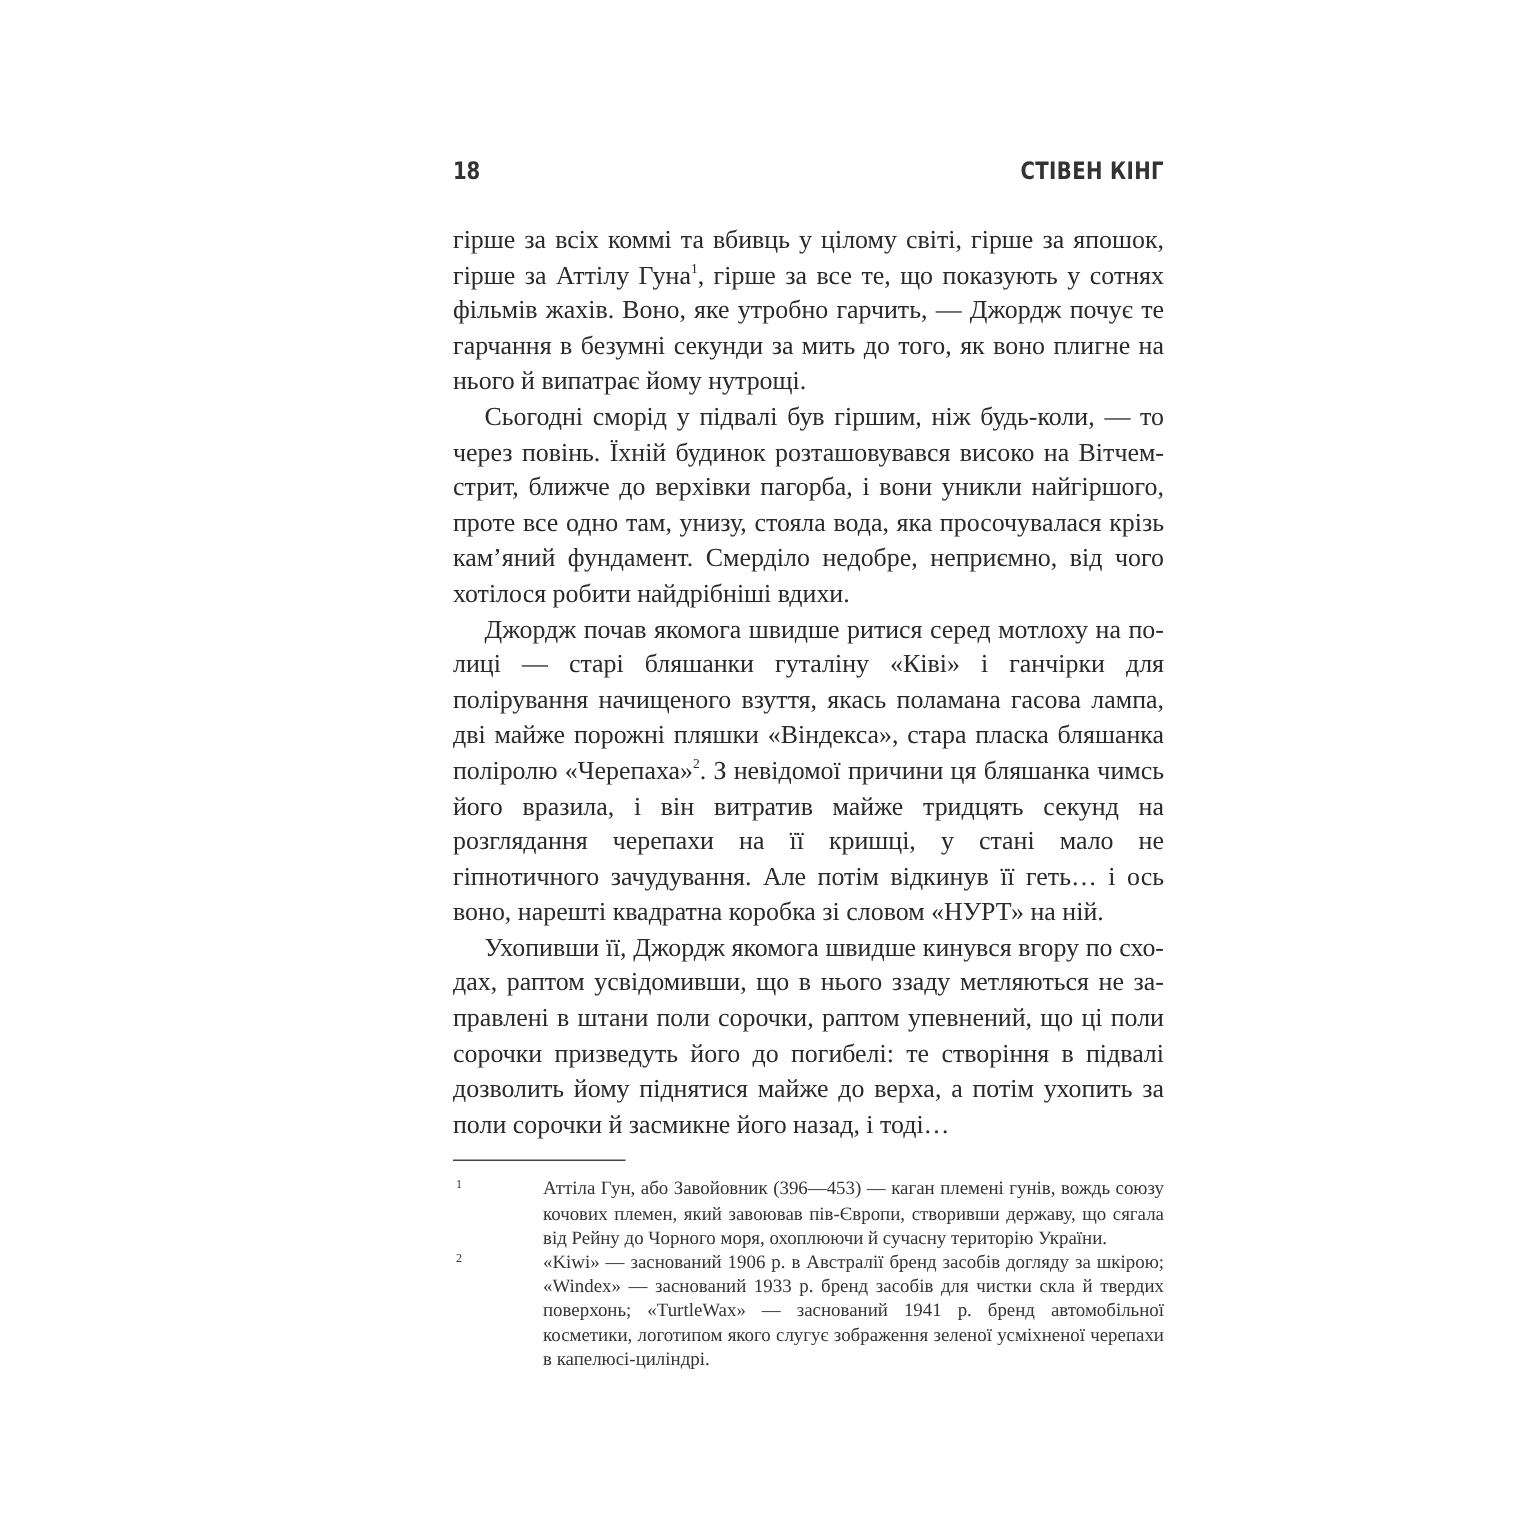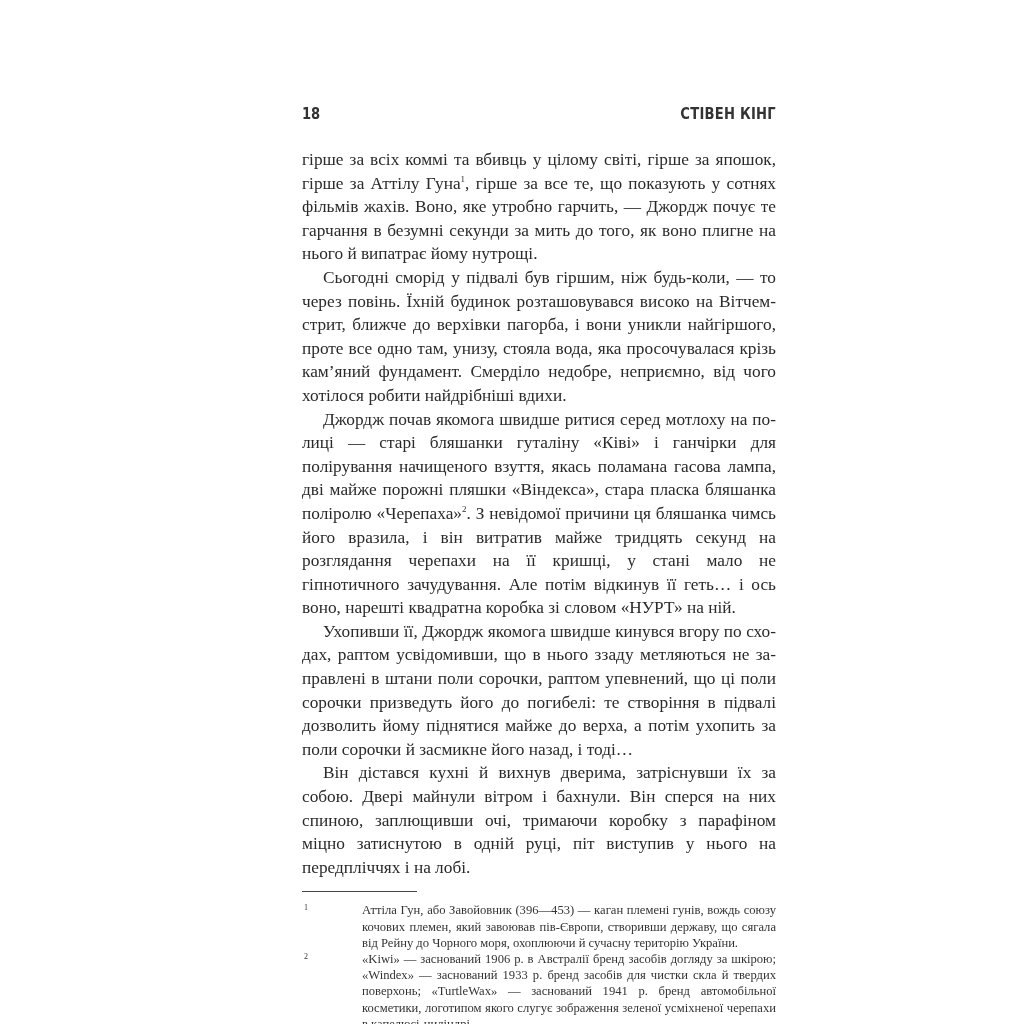--- a/index.html
+++ b/index.html
@@ -81,21 +81,20 @@
   <div class="running-head">
     <span>18</span>
     <span class="title">СТІВЕН КІНГ</span>
   </div>
 
   <div class="body-text">
     <p class="cont"><span>гірше за всіх коммі та вбивць у цілому світі, гірше за япошок, гірше за Аттілу Гуна</span><sup>1</sup><span>, гірше за все те, що показують у сотнях фільмів жахів. Воно, яке утробно гарчить, — Джордж почує те гарчання в безумні секунди за мить до того, як воно плигне на нього й випатрає йому нутрощі.</span></p>
     <p>Сьогодні сморід у підвалі був гіршим, ніж будь-коли, — то через повінь. Їхній будинок розташовувався високо на Вітчем­стрит, ближче до верхівки пагорба, і вони уникли найгіршого, проте все одно там, унизу, стояла вода, яка просочувалася крізь кам’яний фундамент. Смерділо недобре, неприємно, від чого хотілося робити найдрібніші вдихи.</p>
     <p><span>Джордж почав якомога швидше ритися серед мотлоху на по­лиці — старі бляшанки гуталіну «Ківі» і ганчірки для полірування начищеного взуття, якась поламана гасова лампа, дві майже порожні пляшки «Віндекса», стара пласка бляшанка поліролю «Черепаха»</span><sup>2</sup><span>. З невідомої причини ця бляшанка чимсь його вразила, і він витратив майже тридцять секунд на розглядання черепахи на її кришці, у стані мало не гіпнотичного зачудування. Але потім відкинув її геть… і ось воно, нарешті квадратна коробка зі словом «НУРТ» на ній.</span></p>
     <p>Ухопивши її, Джордж якомога швидше кинувся вгору по схо­дах, раптом усвідомивши, що в нього ззаду метляються не за­правлені в штани поли сорочки, раптом упевнений, що ці поли сорочки призведуть його до погибелі: те створіння в підвалі дозволить йому піднятися майже до верха, а потім ухопить за поли сорочки й засмикне його назад, і тоді…</p>
-    <p>Він дістався кухні й вихнув дверима, затріснувши їх за собою. Двері майнули вітром і бахнули. Він сперся на них спиною, за­плющивши очі, тримаючи коробку з парафіном міцно затисну­тою в одній руці, піт виступив у нього на передпліччях і на лобі.</p>
   </div>
 
   <div class="rule"></div>
 
   <div class="footnotes">
     <div class="fn">
       <span class="num">1</span>
       <span class="txt">Аттіла Гун, або Завойовник (396—453) — каган племені гунів, вождь союзу кочових племен, який завоював пів-Європи, створивши державу, що сягала від Рейну до Чорного моря, охоплюючи й сучасну територію України.</span>
     </div>
     <div class="fn">

